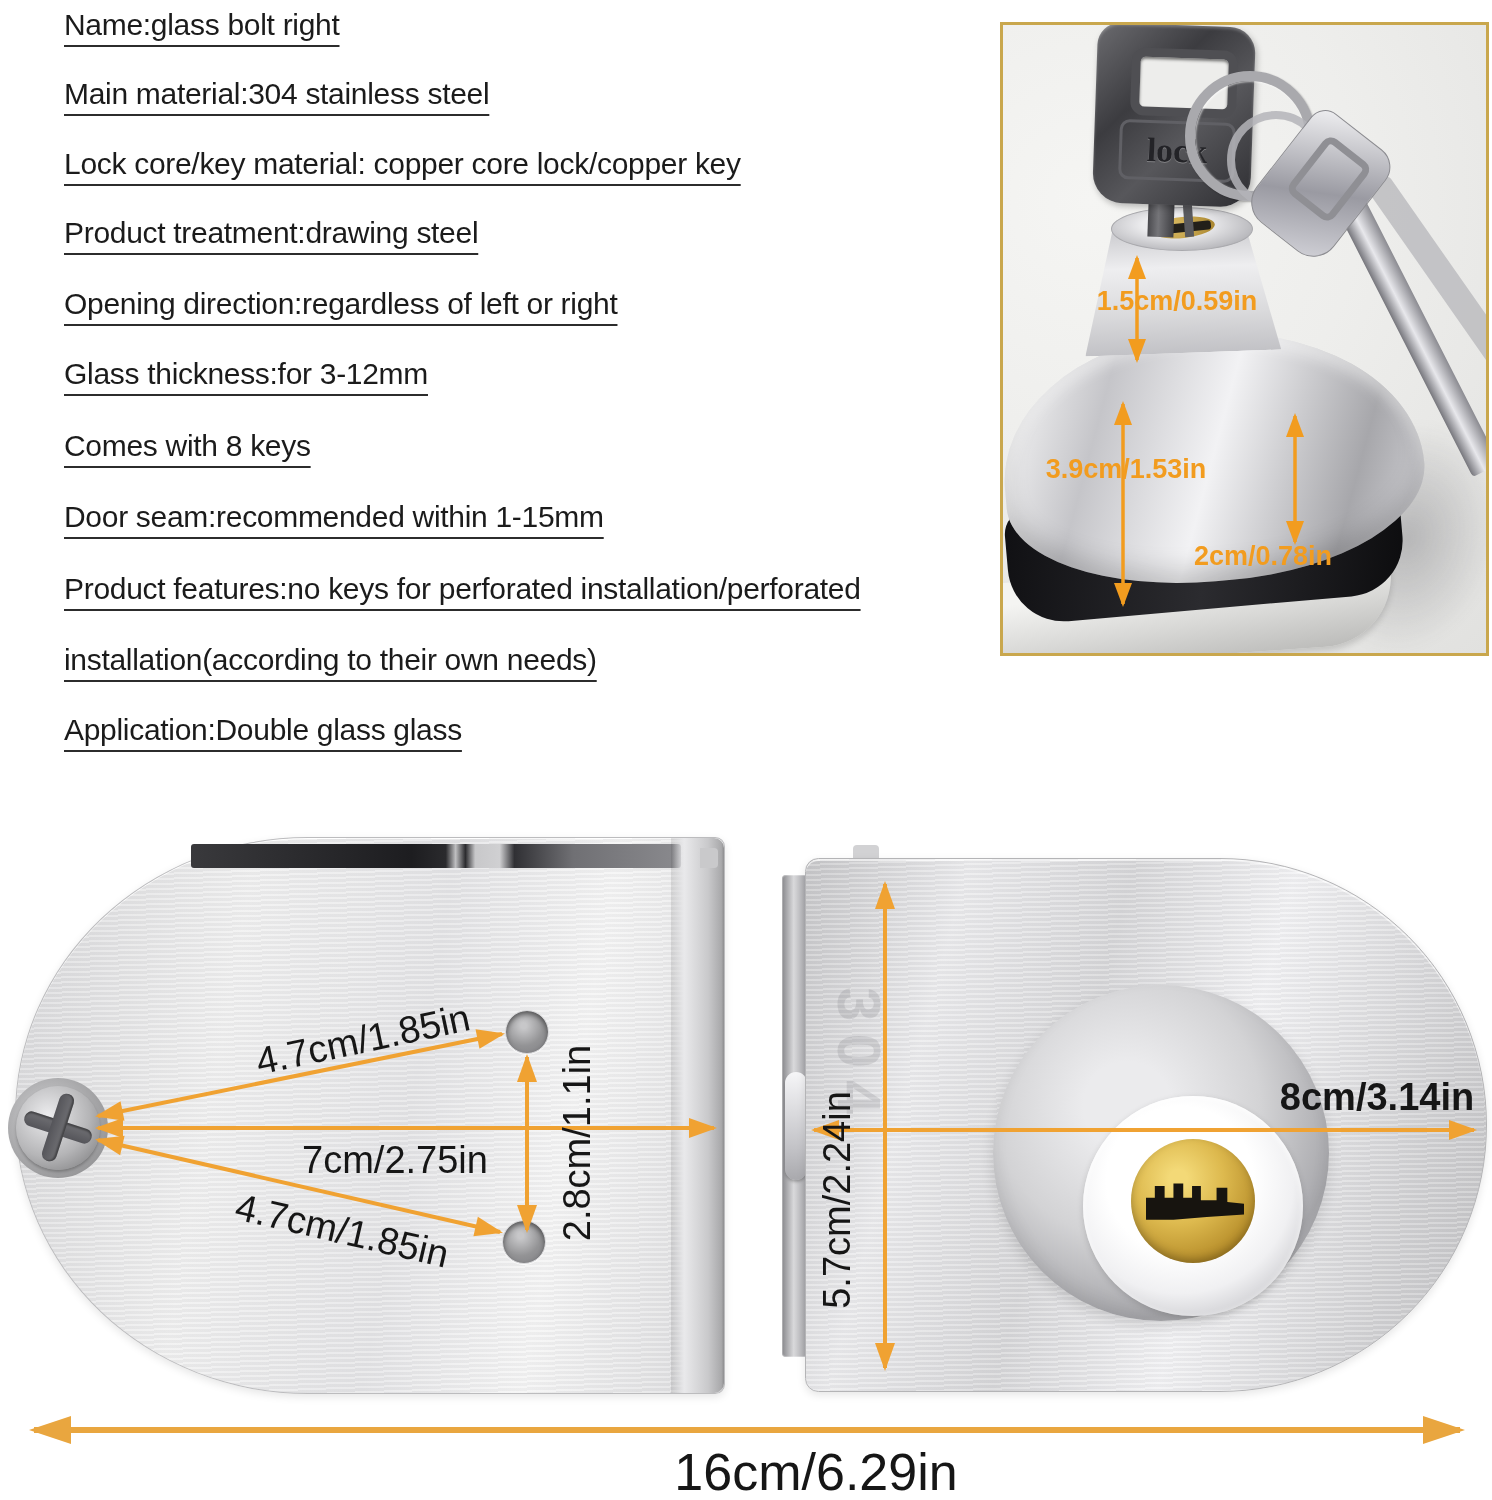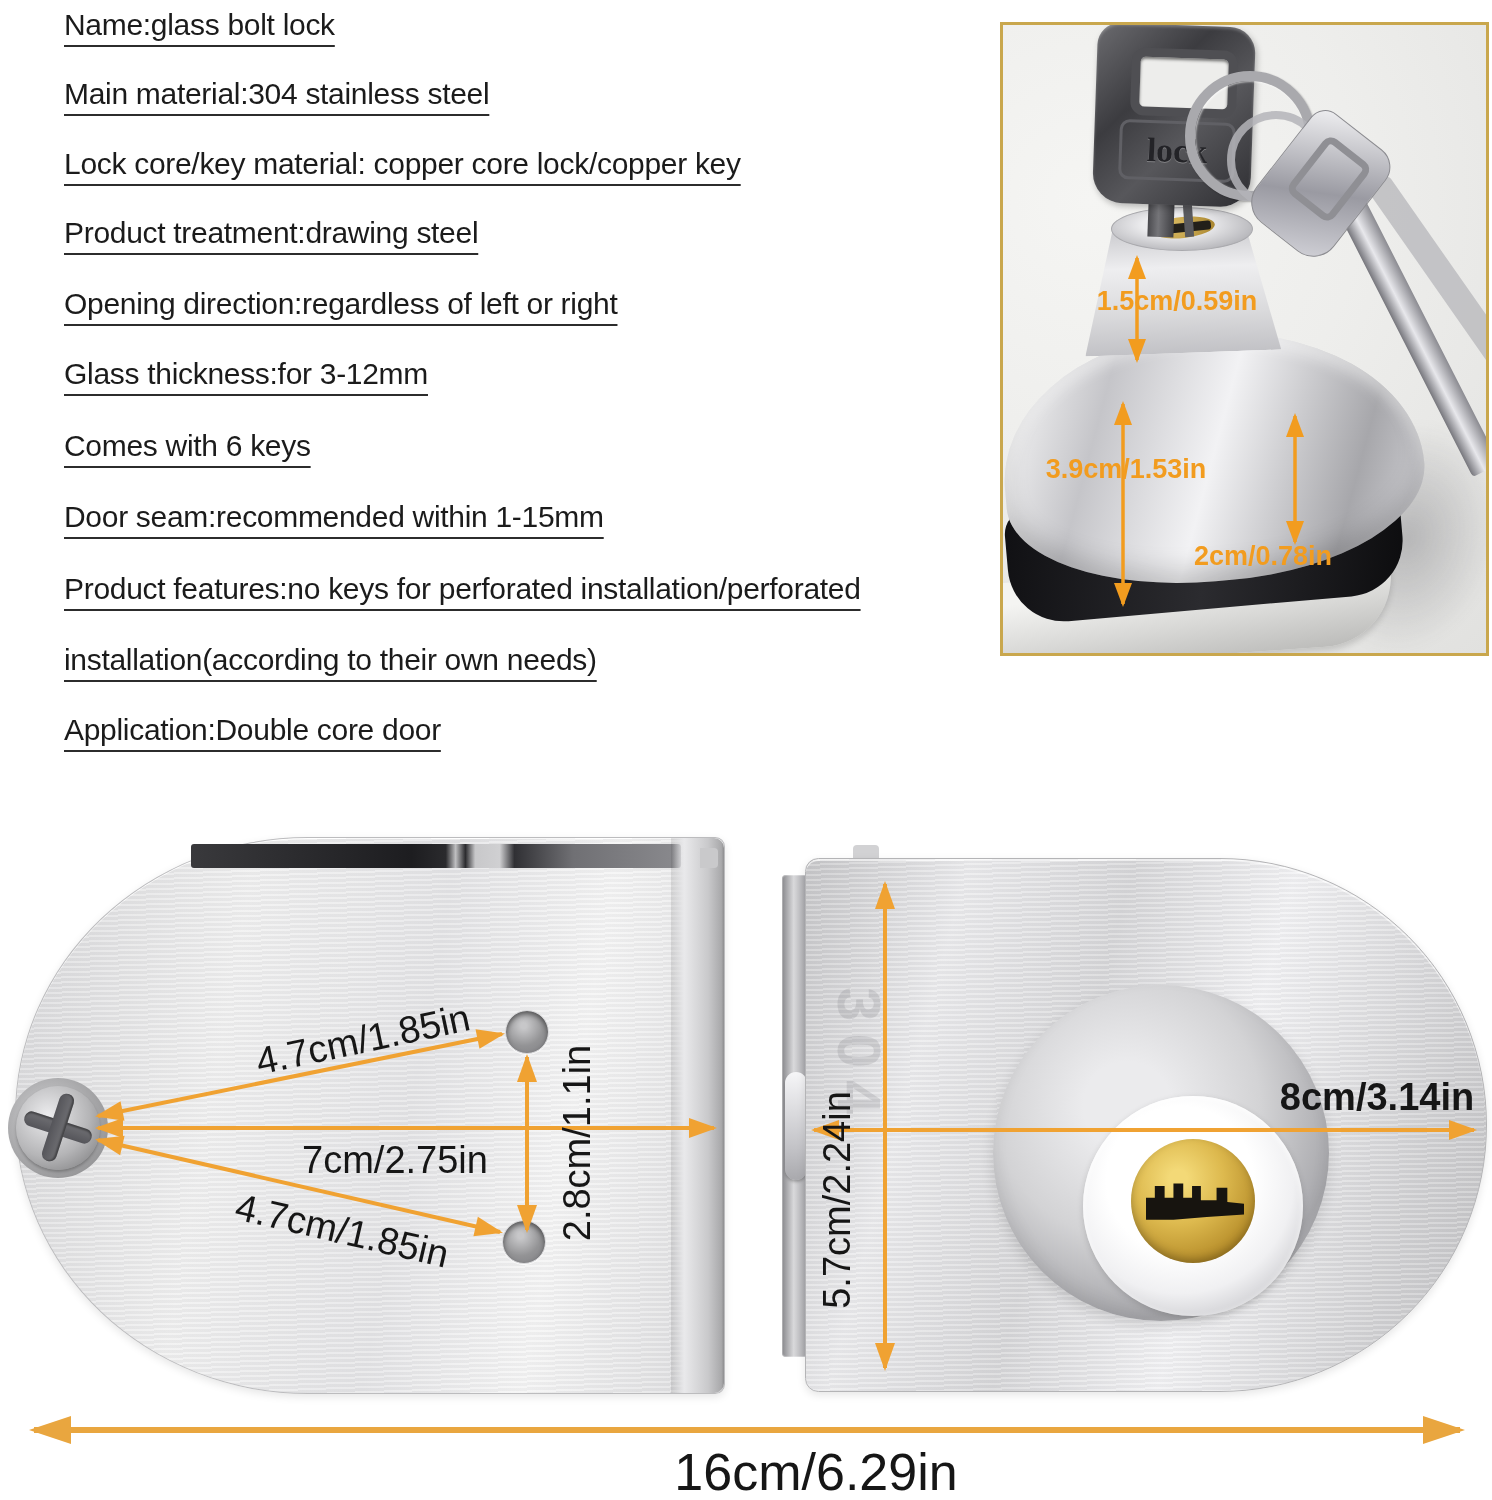--- a/index.html
+++ b/index.html
@@ -24,31 +24,31 @@
   .hole{position:absolute;width:42px;height:42px;border-radius:50%;
     background:radial-gradient(circle at 42% 35%, #c7c7c9 8%, #939395 55%, #7e7e82);
     box-shadow:inset 0 3px 5px rgba(0,0,0,.45), 0 1px 0 rgba(255,255,255,.85);
     border:1px solid #d9d9db;}
   svg{display:block;}
 </style>
 </head>
 <body>
 
 <div>
-  <div class="spec-line" style="top:8px">Name:glass bolt lock</div>
+  <div class="spec-line" style="top:8px">Name:glass bolt right</div>
   <div class="spec-line" style="top:77px">Main material:304 stainless steel</div>
   <div class="spec-line" style="top:147px">Lock core/key material: copper core lock/copper key</div>
   <div class="spec-line" style="top:216px">Product treatment:drawing steel</div>
   <div class="spec-line" style="top:287px">Opening direction:regardless of left or right</div>
   <div class="spec-line" style="top:357px">Glass thickness:for 3-12mm</div>
-  <div class="spec-line" style="top:429px">Comes with 6 keys</div>
+  <div class="spec-line" style="top:429px">Comes with 8 keys</div>
   <div class="spec-line" style="top:500px">Door seam:recommended within 1-15mm</div>
   <div class="spec-line" style="top:572px">Product features:no keys for perforated installation/perforated</div>
   <div class="spec-line" style="top:643px">installation(according to their own needs)</div>
-  <div class="spec-line" style="top:713px">Application:Double core door</div>
+  <div class="spec-line" style="top:713px">Application:Double glass glass</div>
 </div>
 
 <div class="abs" style="left:1000px;top:22px;width:489px;height:634px;box-sizing:border-box;
             border:3px solid #C9A74D;overflow:hidden;
             background:radial-gradient(circle at 18% 28%, #f5f5f3 0%, #eeeeec 45%, #e1e1df 100%);">
 
   <div class="abs" style="left:315px;top:395px;width:180px;height:235px;transform:rotate(16deg);
               background:radial-gradient(closest-side, rgba(70,70,78,.30), rgba(70,70,78,0));filter:blur(4px);"></div>
 
   <div class="abs" style="left:-12px;top:545px;width:402px;height:86px;transform:rotate(-4deg);

